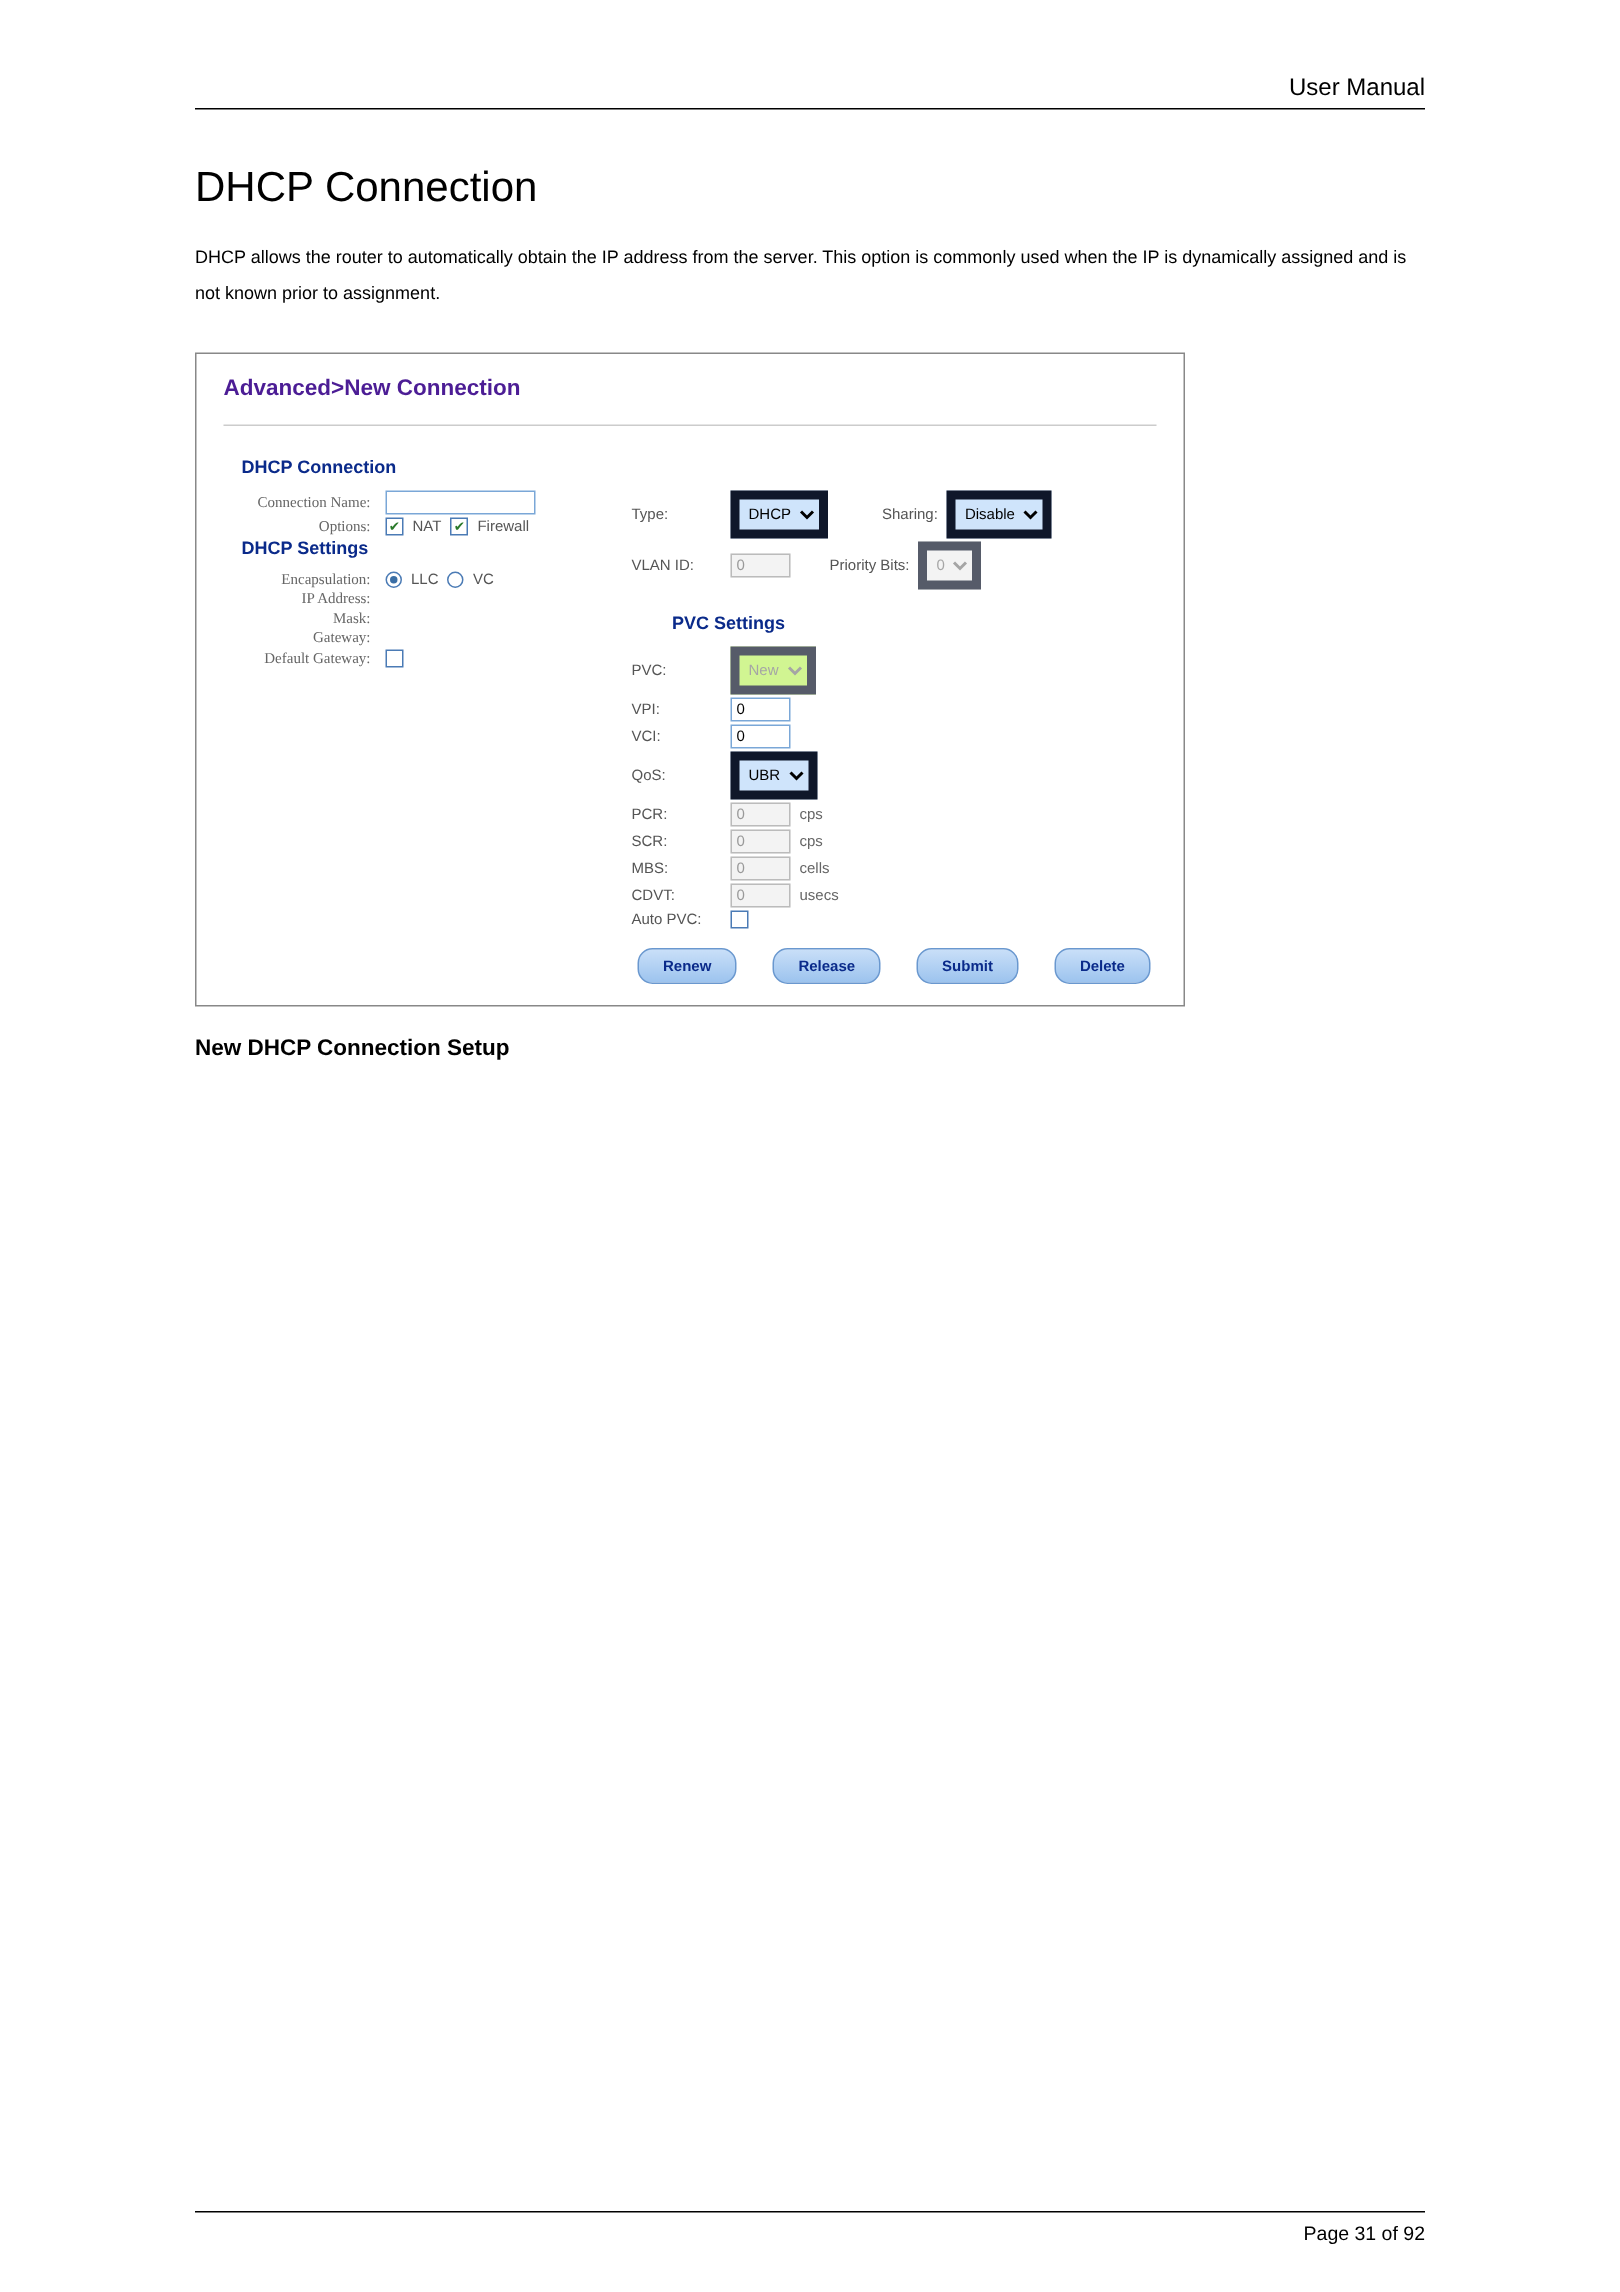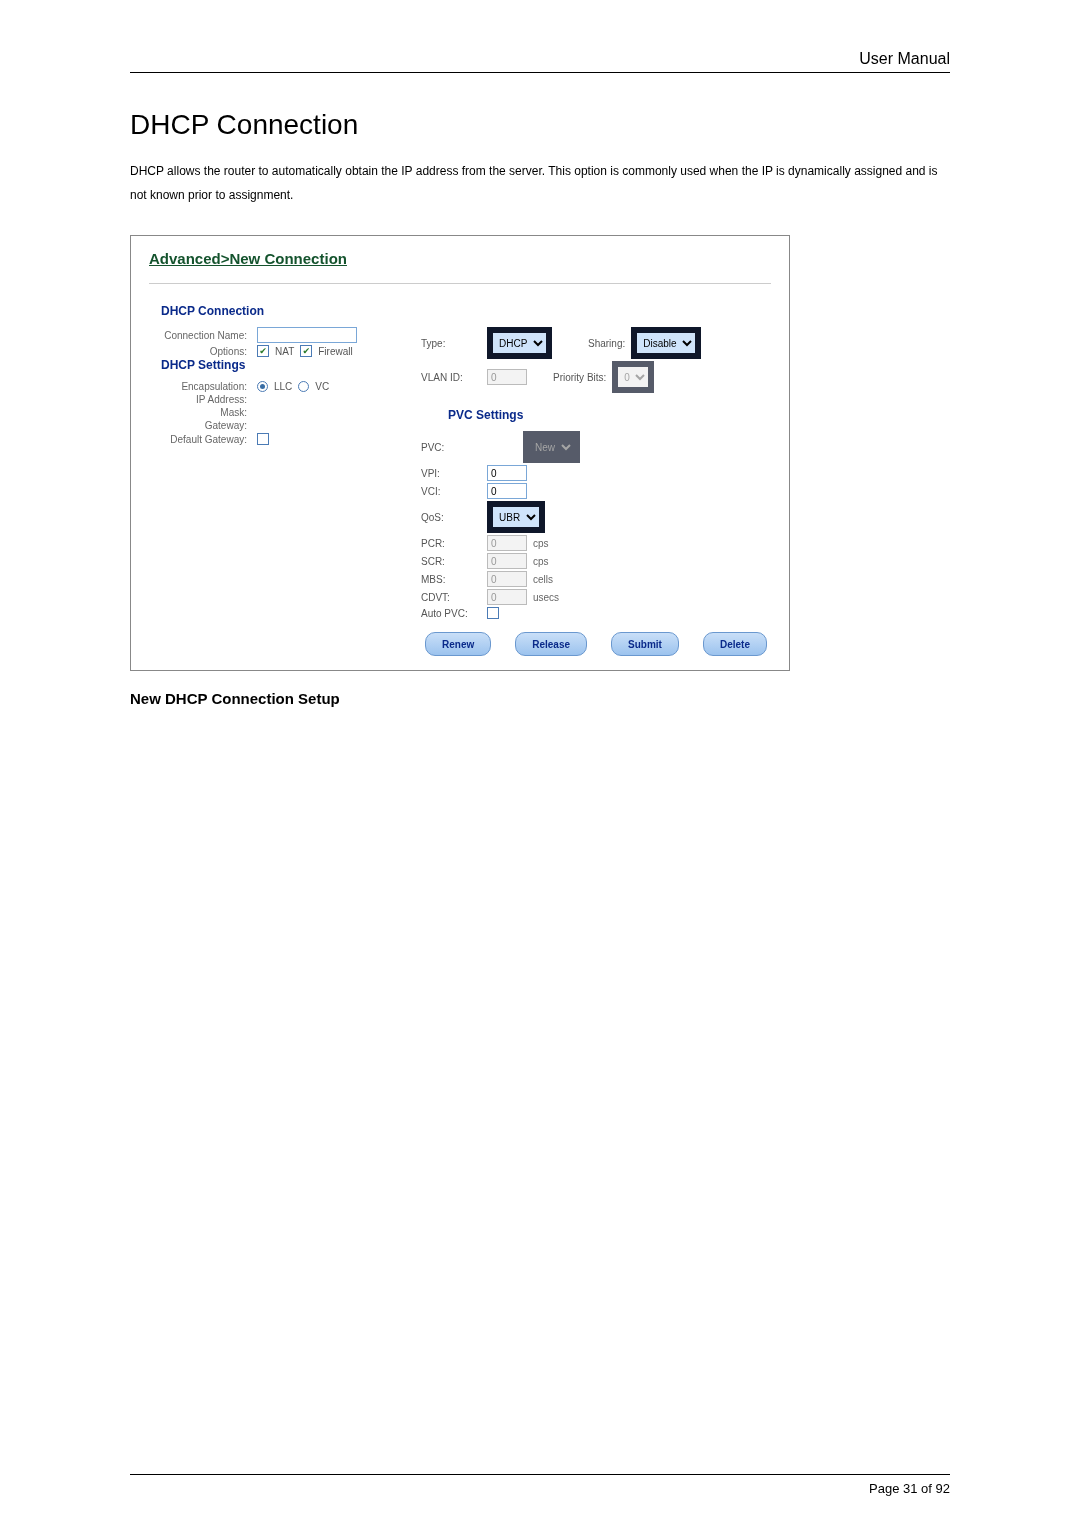--- a/index.html
+++ b/index.html
@@ -33,25 +33,24 @@
   }
   .shot {
     border: 1px solid #888;
     width: 660px;
     padding: 14px 18px 14px 18px;
     font-size: 11px;
     font-family: Verdana, Tahoma, sans-serif;
     color: #555;
   }
   .shot-title {
-    color: #14532d;
+    color: #4c1d95;
     font-size: 15px;
     font-weight: bold;
     margin-bottom: 16px;
-    text-decoration: underline;
   }
   .shot hr {
     border: none;
     border-top: 1px solid #ccc;
     margin-bottom: 20px;
   }
   .section-title {
     color: #0a2a8a;
     font-size: 12px;
     font-weight: bold;
@@ -68,20 +67,21 @@
     align-items: center;
     gap: 6px;
     padding: 1px 0;
     font-size: 10px;
   }
   .row-lbl {
     width: 90px;
     text-align: right;
     color: #666;
     padding-right: 4px;
+    font-family: Liberation Serif, serif;
   }
   .row-lbl-sm { width: 60px; text-align: left; }
   .inp {
     border: 1px solid #7aa7d7;
     background: #fff;
     font-size: 10px;
     padding: 1px 3px;
     height: 16px;
   }
   .inp-sm { width: 40px; }
@@ -229,21 +229,21 @@
             <span class="row-lbl-sm">VLAN ID:</span>
             <input class="disabled-inp" disabled="" value="0" style="">
             <span style="width:14px;"></span>
             <span>Priority Bits:</span>
             <select class="sel" disabled="" style="background:#eee;"><option>0</option></select>
           </div>
 
           <div class="section-title" style="margin-top:14px;padding-left:27px;">PVC Settings</div>
           <div class="row">
             <span class="row-lbl-sm">PVC:</span>
-            <select class="sel" disabled="" style="background:#0f172a;margin-left:36px;"><option>New</option></select>
+            <select class="sel" disabled="" style="background:#bef264;"><option>New</option></select>
           </div>
           <div class="row">
             <span class="row-lbl-sm">VPI:</span>
             <input class="inp inp-sm" value="0" style="">
           </div>
           <div class="row">
             <span class="row-lbl-sm">VCI:</span>
             <input class="inp inp-sm" value="0" style="">
           </div>
           <div class="row">

